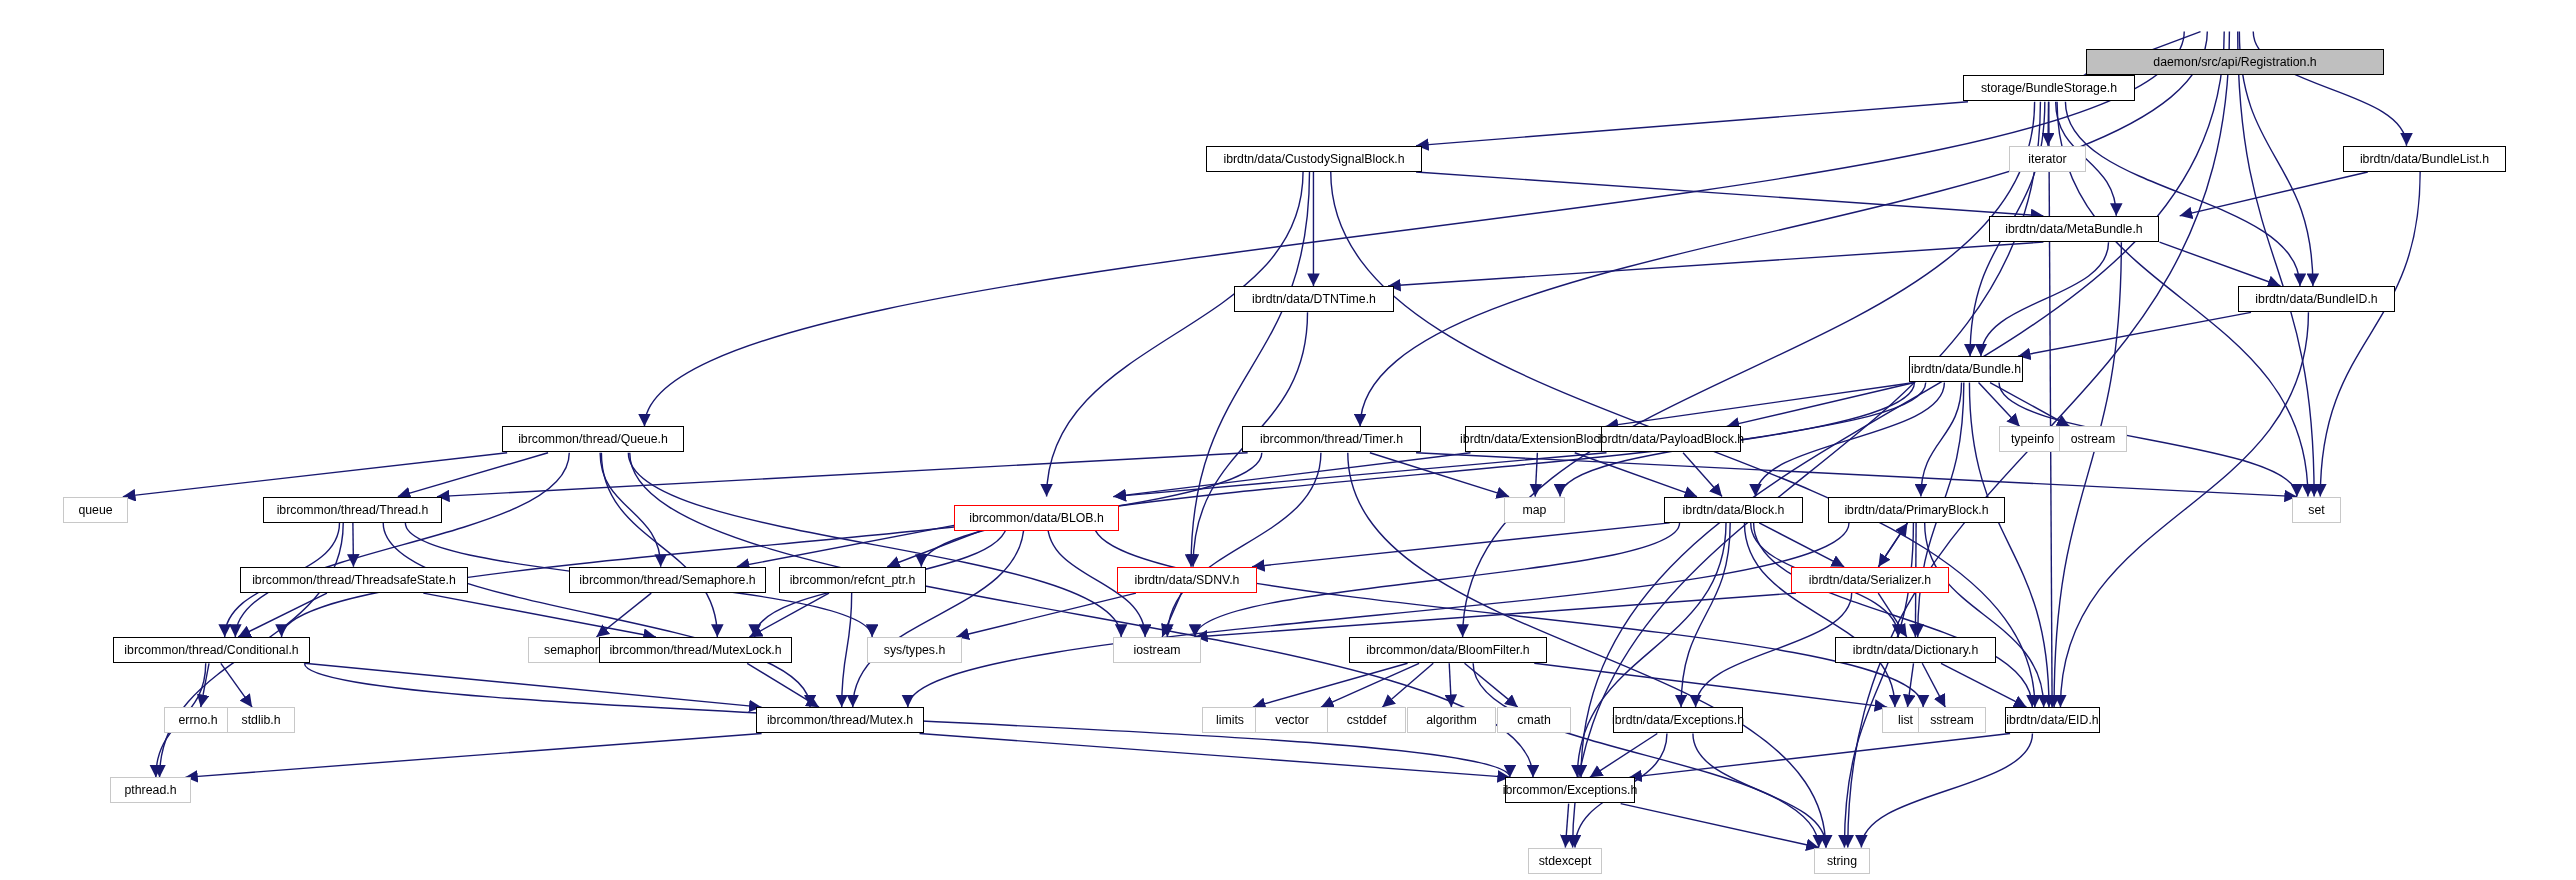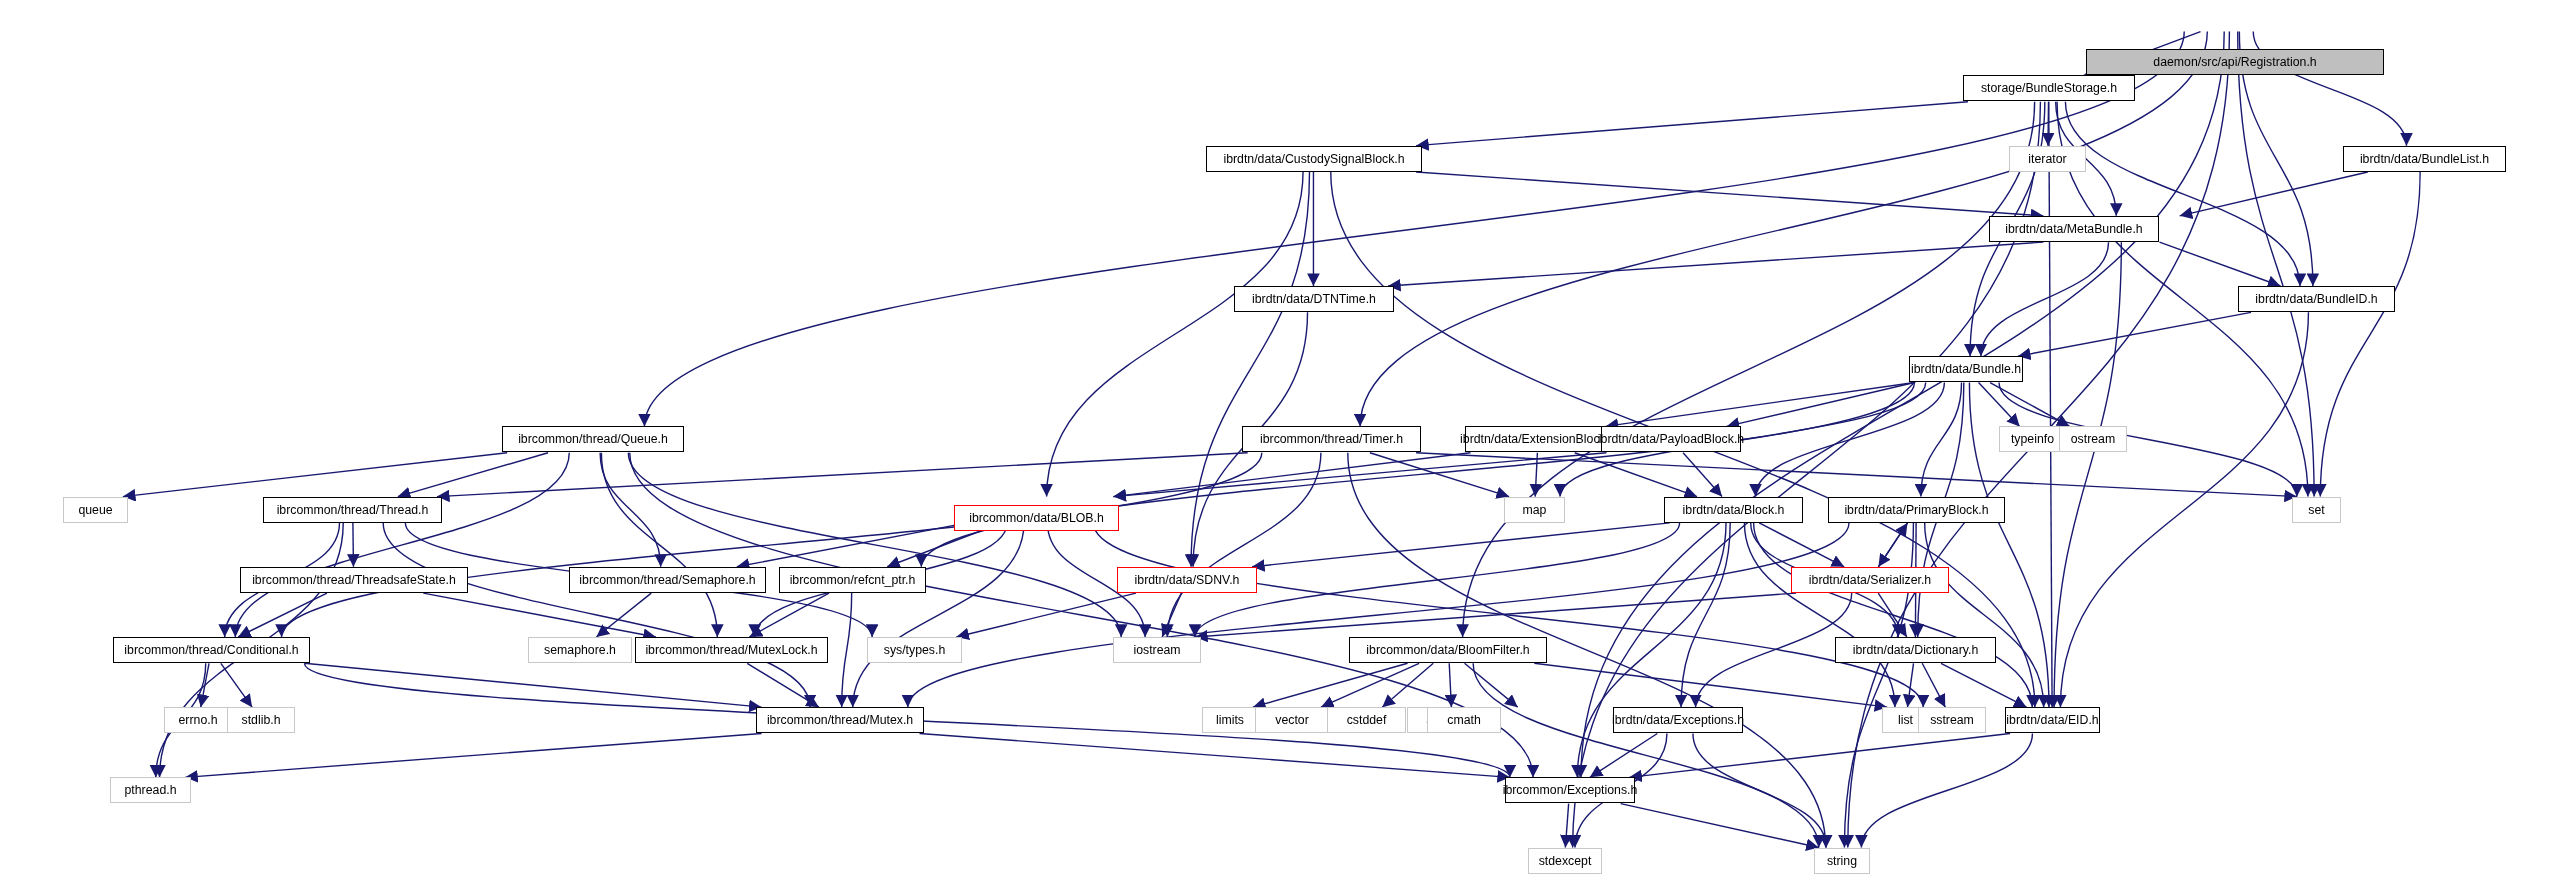--- a/index.html
+++ b/index.html
@@ -170,33 +170,33 @@
       <div class="node local" style="left: 1664px; top: 497px; width: 139px;">ibrdtn/data/Block.h</div>
       <div class="node local" style="left: 1828px; top: 497px; width: 177px;">ibrdtn/data/PrimaryBlock.h</div>
       <div class="node system" style="left: 2292px; top: 497px; width: 49px;">set</div>
       <div class="node local" style="left: 240px; top: 567px; width: 228px;">ibrcommon/thread/ThreadsafeState.h</div>
       <div class="node local" style="left: 569px; top: 567px; width: 197px;">ibrcommon/thread/Semaphore.h</div>
       <div class="node local" style="left: 779px; top: 567px; width: 147px;">ibrcommon/refcnt_ptr.h</div>
       <div class="node truncated" style="left: 1117px; top: 567px; width: 140px;">ibrdtn/data/SDNV.h</div>
       <div class="node truncated" style="left: 1791px; top: 567px; width: 158px;">ibrdtn/data/Serializer.h</div>
       <div class="node local" style="left: 113px; top: 637px; width: 197px;">ibrcommon/thread/Conditional.h</div>
       <div class="node system" style="left: 528px; top: 637px; width: 104px;">semaphore.h</div>
-      <div class="node local" style="left: 635px; top: 637px; width: 193px;">ibrcommon/thread/MutexLock.h</div>
+      <div class="node local" style="left: 599px; top: 637px; width: 193px;">ibrcommon/thread/MutexLock.h</div>
       <div class="node system" style="left: 867px; top: 637px; width: 95px;">sys/types.h</div>
       <div class="node system" style="left: 1113px; top: 637px; width: 88px;">iostream</div>
       <div class="node local" style="left: 1349px; top: 637px; width: 198px;">ibrcommon/data/BloomFilter.h</div>
       <div class="node local" style="left: 1835px; top: 637px; width: 161px;">ibrdtn/data/Dictionary.h</div>
       <div class="node system" style="left: 164px; top: 707px; width: 68px;">errno.h</div>
       <div class="node system" style="left: 227px; top: 707px; width: 68px;">stdlib.h</div>
       <div class="node local" style="left: 756px; top: 707px; width: 168px;">ibrcommon/thread/Mutex.h</div>
       <div class="node system" style="left: 1202px; top: 707px; width: 56px;">limits</div>
       <div class="node system" style="left: 1255px; top: 707px; width: 74px;">vector</div>
       <div class="node system" style="left: 1327px; top: 707px; width: 79px;">cstddef</div>
       <div class="node system" style="left: 1407px; top: 707px; width: 89px;">algorithm</div>
-      <div class="node system" style="left: 1427px; top: 707px; width: 74px; text-align: right;">cmath</div>
+      <div class="node system" style="left: 1497px; top: 707px; width: 74px; text-align: right;">cmath</div>
       <div class="node local" style="left: 1613px; top: 707px; width: 130px;">ibrdtn/data/Exceptions.h</div>
       <div class="node system" style="left: 1882px; top: 707px; width: 47px;">list</div>
       <div class="node system" style="left: 1918px; top: 707px; width: 68px;">sstream</div>
       <div class="node local" style="left: 2005px; top: 707px; width: 95px;">ibrdtn/data/EID.h</div>
       <div class="node system" style="left: 110px; top: 777px; width: 81px;">pthread.h</div>
       <div class="node local" style="left: 1505px; top: 777px; width: 130px;">ibrcommon/Exceptions.h</div>
       <div class="node system" style="left: 1528px; top: 848px; width: 74px;">stdexcept</div>
       <div class="node system" style="left: 1814px; top: 848px; width: 56px;">string</div>
     </div>
 </div>

